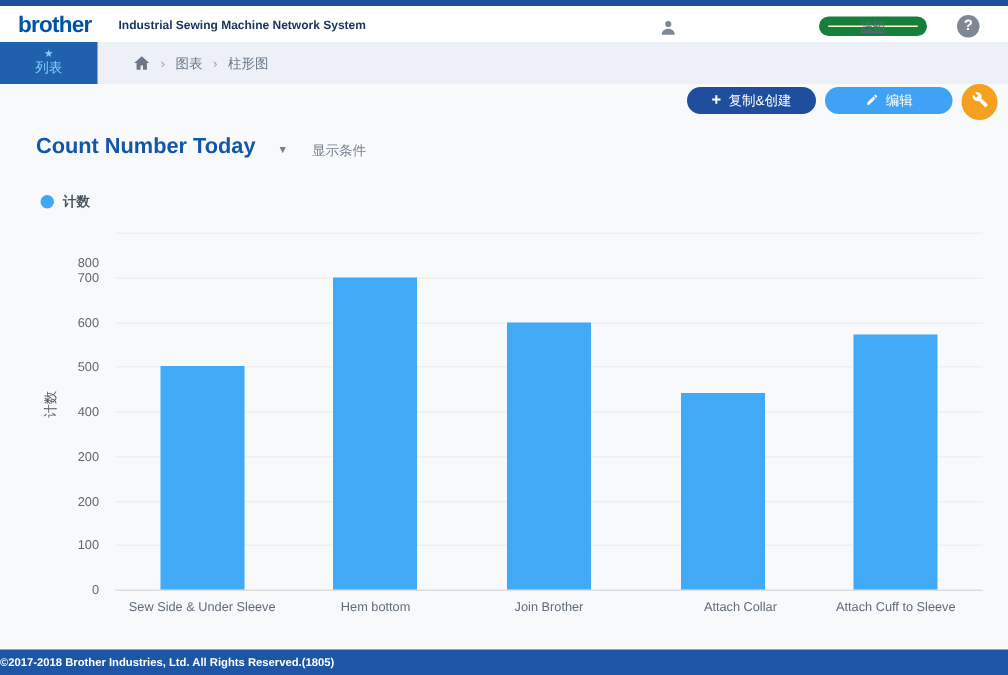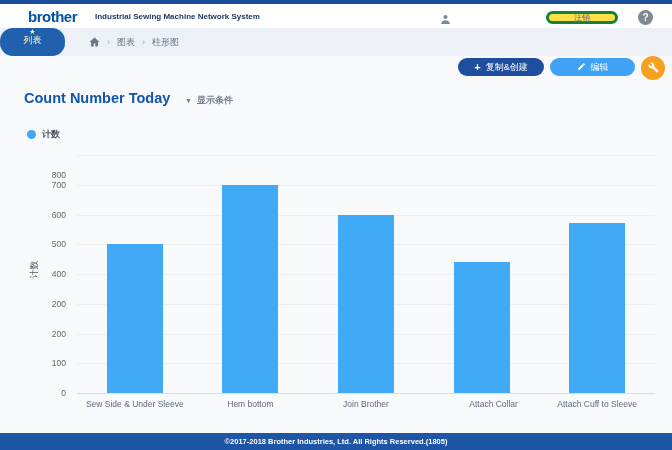--- a/index.html
+++ b/index.html
@@ -4,64 +4,64 @@
 <style>
   * { box-sizing: border-box; margin: 0; padding: 0; }
   html,body { width:672px; height:450px; }
   body {
     font-family: "Liberation Sans", sans-serif;
     background:#f7f9fb;
     position:relative;
     overflow:hidden;
   }
   .top-strip { height:4px; background:#1d4e9e; }
-  .app-header { height:24px; background:#ffffff; display:flex; align-items:center; padding-left:28px; position:relative; }
+  .app-header { height:24px; background:#ffffff; display:flex; align-items:center; padding-left:12px; position:relative; }
   .brand-logo { font-size:15px; font-weight:bold; color:#0052a4; letter-spacing:-0.5px; }
   .app-title { margin-left:18px; font-size:8px; font-weight:bold; color:#17335e; }
   .user-icon { position:absolute; left:440px; top:7px; width:11px; height:11px; }
   .user-icon svg { width:11px; height:11px; fill:#7d8894; }
-  .logout-button { position:absolute; left:546px; top:7px; width:72px; height:13px; border:3px solid #15803d; border-radius:8px; background:#fde047; color:#5c6877; font-size:8px; display:flex; align-items:center; justify-content:center; cursor:pointer;text-decoration:underline; }
+  .logout-button { position:absolute; left:546px; top:7px; width:72px; height:13px; border:6px solid #15803d; border-radius:8px; background:#fef9c3; color:#5c6877; font-size:8px; display:flex; align-items:center; justify-content:center; cursor:pointer;text-decoration:underline; }
   .help-button { position:absolute; left:638px; top:6px; width:15px; height:15px; border-radius:50%; background:#7d8894; color:#fff; font-size:10px; font-weight:bold; display:flex; align-items:center; justify-content:center; cursor:pointer; }
 
   .nav-bar { height:28px; background:#edf1f7; display:flex; }
-  .nav-tab { width:65px; background:#2160ad; color:#fef9c3; display:flex; flex-direction:column; align-items:center; line-height:1.1; cursor:pointer;border-radius:13px; }
+  .nav-tab { width:65px; background:#2160ad; color:#7dd3fc; display:flex; flex-direction:column; align-items:center; justify-content:center; line-height:1.1; cursor:pointer; }
   .nav-tab .star { font-size:7px; }
   .nav-tab .tab-label { font-size:9px; }
   .breadcrumb { display:flex; align-items:center; margin-left:24px; gap:7px; color:#6b7686; font-size:9px; }
   .home-icon svg { width:11px; height:10px; fill:#6b7686; display:block; }
   .crumb-sep { font-size:9px; color:#9aa4b2; }
 
   .btn { position:absolute; height:18px; border-radius:9px; color:#fff; font-size:9px; display:flex; align-items:center; justify-content:center; gap:5px; cursor:pointer; }
   .btn-copy { left:458px; top:58px; width:86px; background:#1f4e9e; }
   .btn-edit { left:550px; top:58px; width:85px; background:#3fa2f5; }
   .btn .plus { font-size:11px; font-weight:bold; line-height:1; }
   .btn svg { width:9px; height:9px; fill:#fff; }
   .btn-pin { position:absolute; left:641px; top:56px; width:24px; height:24px; border-radius:50%; background:#f5a01e; display:flex; align-items:center; justify-content:center; cursor:pointer; }
   .btn-pin svg { width:11px; height:11px; fill:#fff; }
 
   .page-title { position:absolute; left:24px; top:90px; font-size:14.5px; font-weight:bold; color:#1356a8; }
-  .display-conditions { position:absolute; left:185px; top:94px; font-size:9px; color:#76818f; display:flex; align-items:center; gap:5px; cursor:pointer;font-weight:bold; }
+  .display-conditions { position:absolute; left:185px; top:94px; font-size:9px; color:#76818f; display:flex; align-items:center; gap:16px; cursor:pointer; }
   .display-conditions .arrow { font-size:7px; }
 
   .legend { position:absolute; left:27px; top:128px; display:flex; align-items:center; gap:6px; cursor:pointer; }
   .legend-dot { width:9px; height:9px; border-radius:50%; background:#3da8f5; }
   .legend-label { font-size:9px; font-weight:bold; color:#4a5460; }
 
   .y-axis-title { position:absolute; left:14px; top:263px; width:40px; text-align:center; transform:rotate(-90deg); font-size:9px; color:#555; }
   .y-axis-tick-labels { position:absolute; left:0; top:155px; width:66px; height:238px; }
   .y-tick-label { position:absolute; right:0; width:100%; text-align:right; font-size:8.5px; color:#666; line-height:10px; }
   .plot-area { position:absolute; left:77px; top:155px; width:578px; height:238px; }
   .gridline { position:absolute; left:0; width:100%; height:1px; background:#efefef; }
   .axis-line-x { position:absolute; left:0; width:100%; height:1px; background:#dddddd; }
   .bars-layer { position:absolute; left:0; top:0; width:100%; height:100%; }
   .bar { position:absolute; bottom:0; width:56px; }
   .x-axis-labels { position:absolute; left:77px; top:399px; width:578px; height:12px; }
   .x-tick-label { position:absolute; transform:translateX(-50%); font-size:8.5px; color:#5f6b7a; white-space:nowrap; }
 
-  .footer { position:absolute; left:0; bottom:0; width:672px; height:17px; background:#1e55a5; color:#fff; font-size:7.5px; font-weight:bold; display:flex; align-items:center; justify-content:center; }
+  .footer { position:absolute; left:0; bottom:0; width:672px; height:17px; background:#1e55a5; color:#fff; font-size:7.5px; font-weight:bold; display:flex; align-items:center; justify-content:flex-start; }
 </style>
 </head>
 <body>
 
 <div class="top-strip"></div>
 
 <header class="app-header">
   <span class="brand-logo">brother</span>
   <span class="app-title">Industrial Sewing Machine Network System</span>
   <span class="user-icon">

